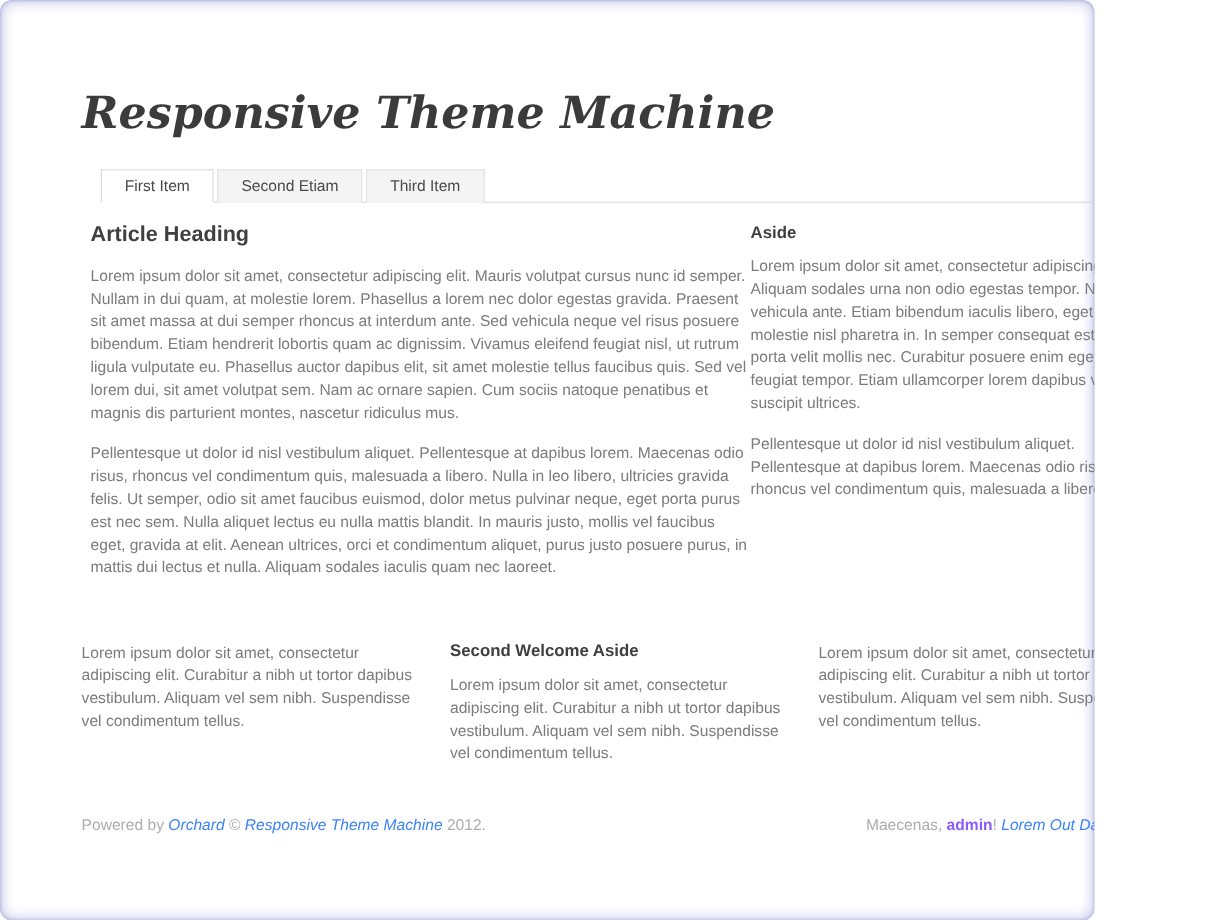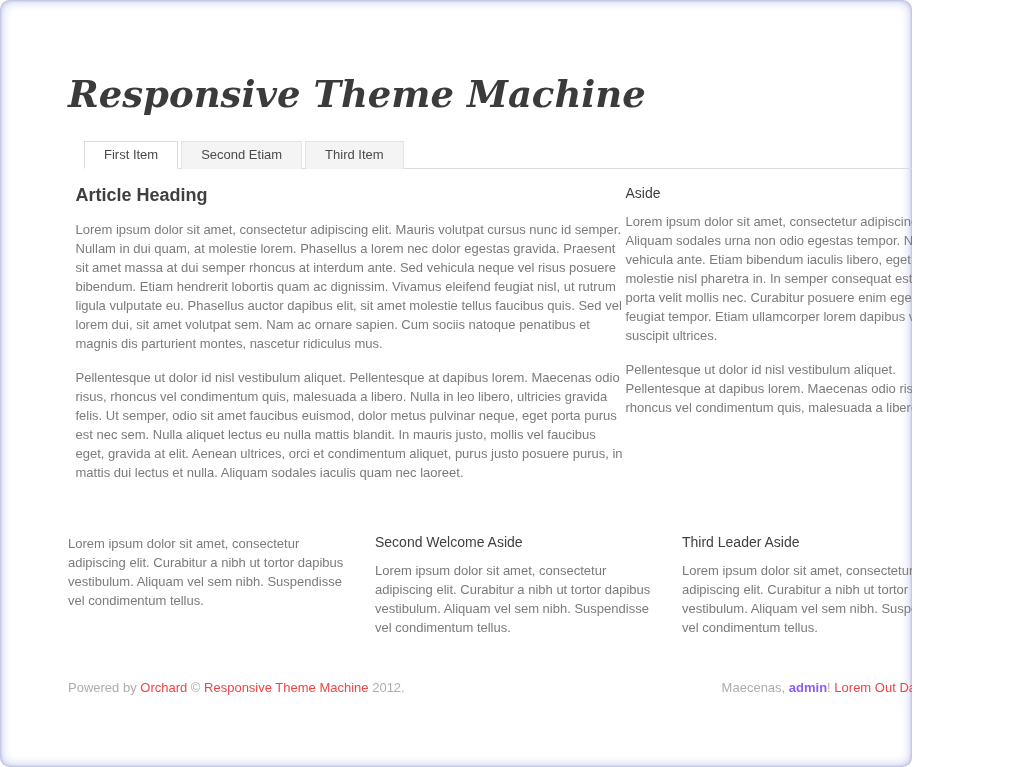--- a/index.html
+++ b/index.html
@@ -64,21 +64,21 @@
   article.article-col { width: 550px; }
   aside.aside-col { width: 330px; }
   h2.article-heading {
     font-size: 18px;
     font-weight: bold;
     color: #3f3f3f;
     margin-bottom: 14px;
   }
   h3.sub-heading {
     font-size: 14px;
-    font-weight: normal;
+    font-weight: bold;
     color: #3f3f3f;
     margin-bottom: 11px;
   }
   p.body-text {
     font-size: 13px;
     line-height: 19px;
     color: #7b7b7b;
     margin-bottom: 15px;
   }
   
@@ -90,23 +90,24 @@
   .leader-col { width: 281px; }
   
   footer.page-footer {
     display: flex;
     justify-content: space-between;
     margin-top: 28px;
     font-size: 13px;
     color: #adadad;
   }
   footer .link {
-    color: #ef4444;
+    color: #3b82f6;
     text-decoration: none;
     cursor: pointer;
+    font-style: italic;
   }
   footer .username {
     color: #8b5cf6;
     font-weight: bold;
     cursor: pointer;
   }
 </style>
 </head>
 <body>
 
@@ -141,21 +142,20 @@
 
     <section class="leaders">
       <div class="leader-col">
         <p class="body-text">Lorem ipsum dolor sit amet, consectetur adipiscing elit. Curabitur a nibh ut tortor dapibus vestibulum. Aliquam vel sem nibh. Suspendisse vel condimentum tellus.</p>
       </div>
       <div class="leader-col">
         <h3 class="sub-heading">Second Welcome Aside</h3>
         <p class="body-text">Lorem ipsum dolor sit amet, consectetur adipiscing elit. Curabitur a nibh ut tortor dapibus vestibulum. Aliquam vel sem nibh. Suspendisse vel condimentum tellus.</p>
       </div>
       <div class="leader-col">
-        <h3 class="sub-heading">Third Leader Aside</h3>
         <p class="body-text">Lorem ipsum dolor sit amet, consectetur adipiscing elit. Curabitur a nibh ut tortor dapibus vestibulum. Aliquam vel sem nibh. Suspendisse vel condimentum tellus.</p>
       </div>
     </section>
 
     <footer class="page-footer">
       <div class="footer-left">
         <span>Powered by </span><span class="link">Orchard</span><span> © </span><span class="link">Responsive Theme Machine</span><span> 2012.</span>
       </div>
       <div class="footer-right">
         <span>Maecenas, </span><span class="username">admin</span><span>! </span><span class="link">Lorem Out</span><span> </span><span class="link">Dashboard</span>

